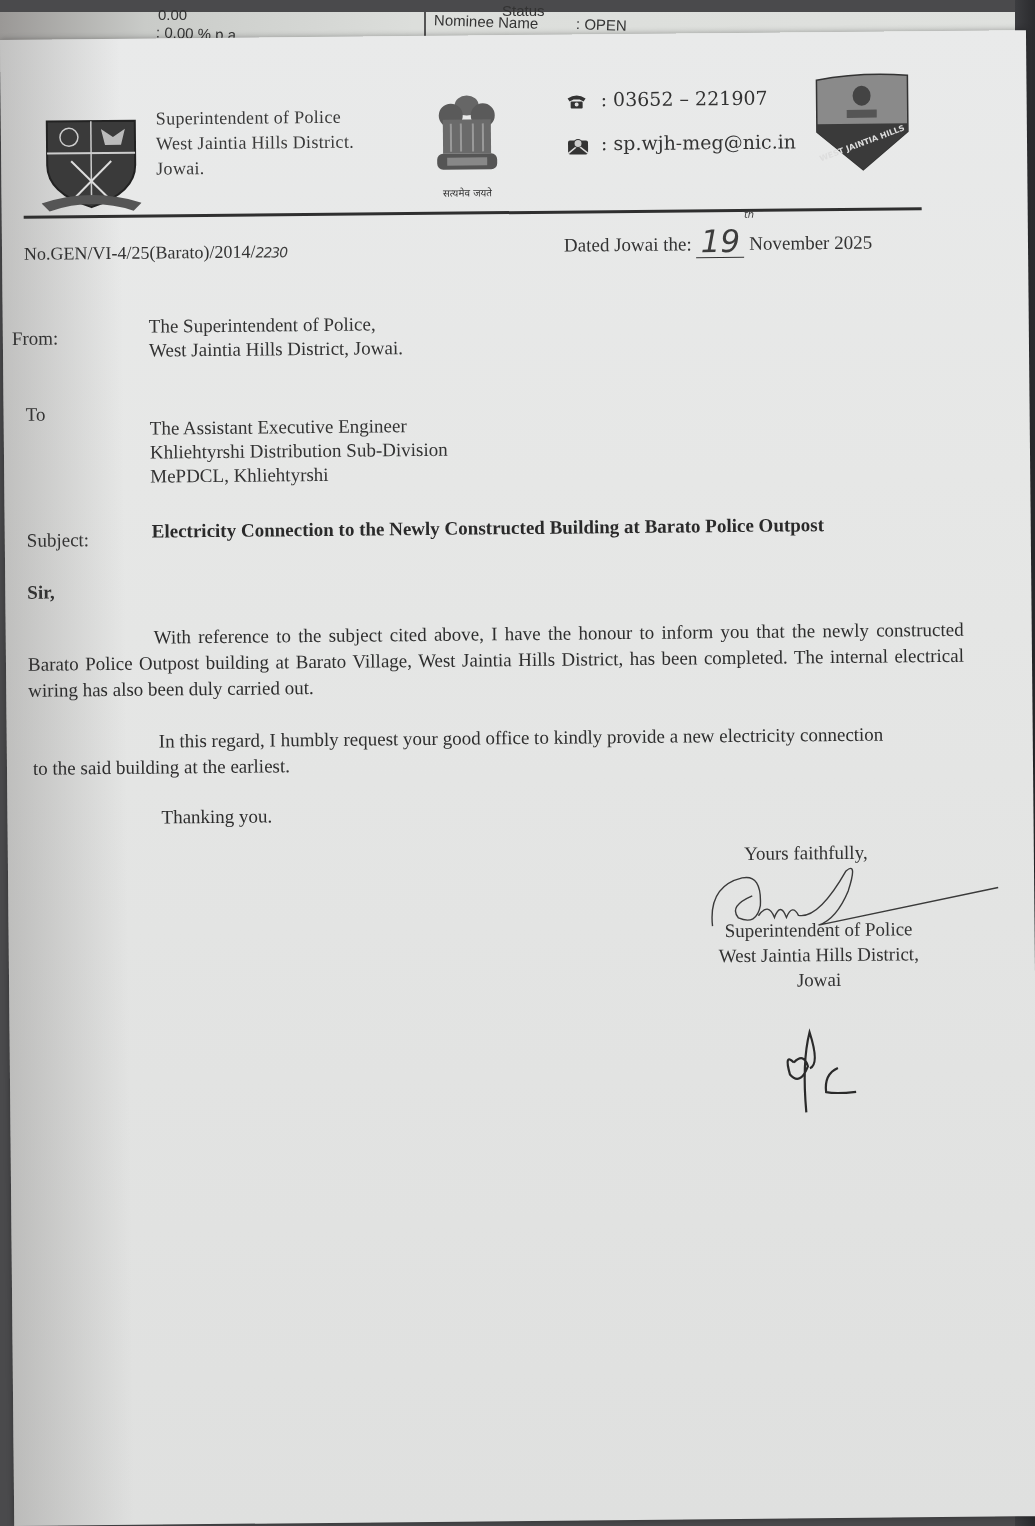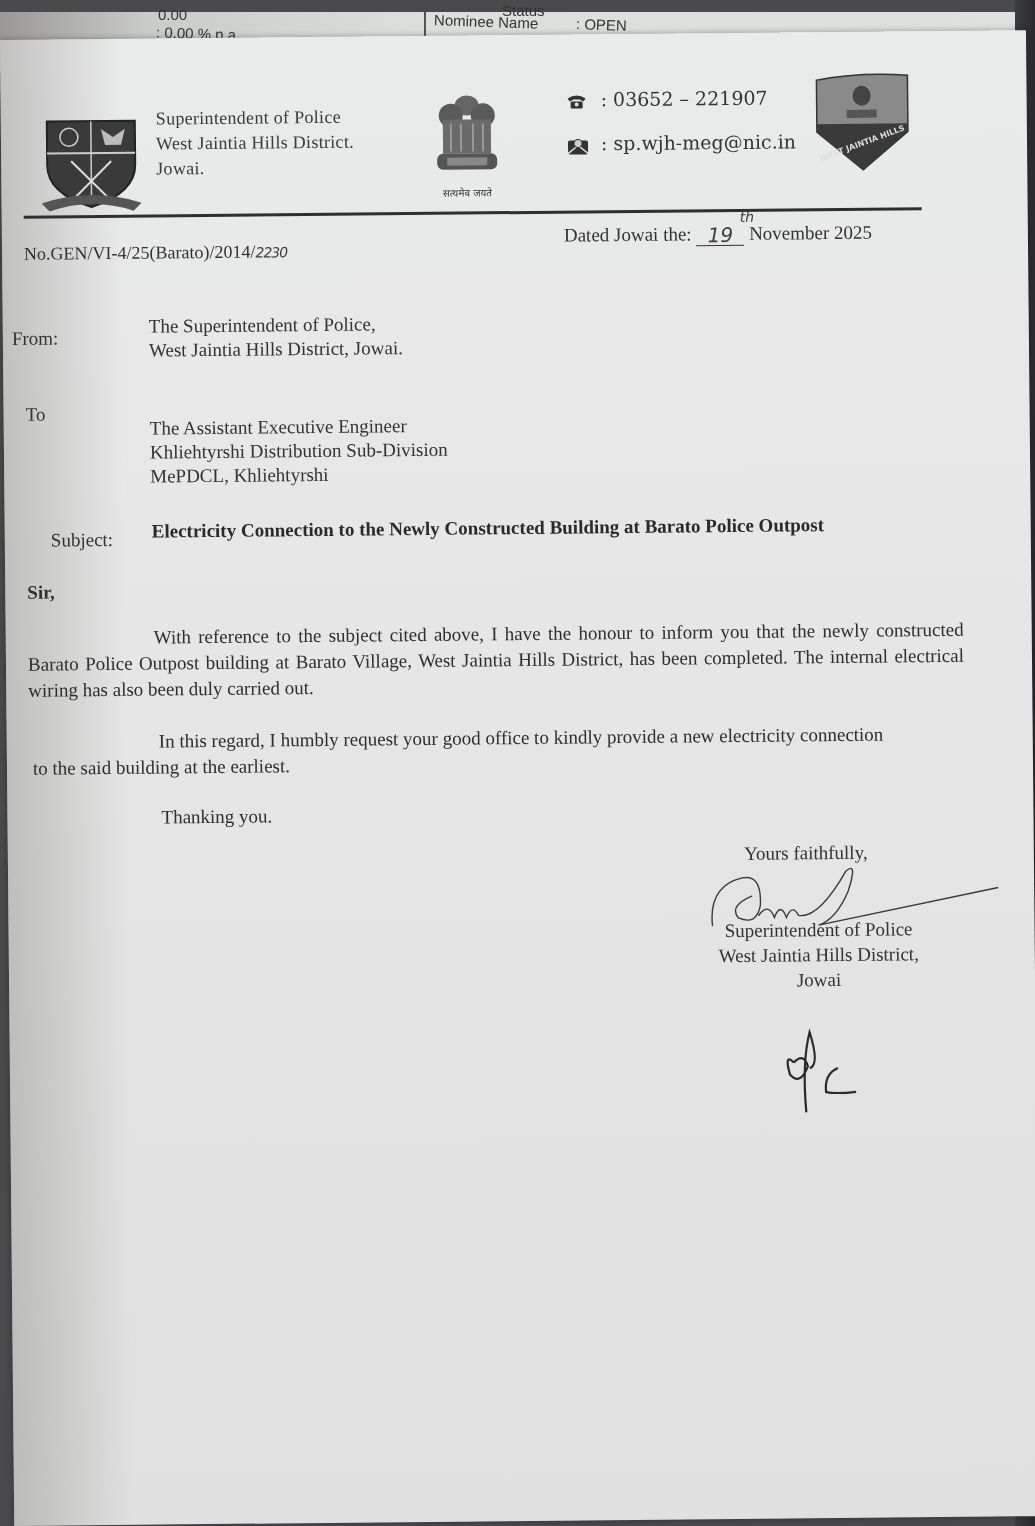--- a/index.html
+++ b/index.html
@@ -40,22 +40,22 @@
     .crest-right { left: 814px; top: 40px; width: 95px; height: 100px; }
     .hdr-text { left: 155px; top: 68px; font-size: 18px; line-height: 25px; color: #3a3a3a; letter-spacing: 0.3px; }
     .contact { font-size: 19px; color: #333; font-family: "DejaVu Serif", serif; }
     .contact .ic { display: inline-block; width: 20px; height: 16px; vertical-align: middle; margin-right: 14px; }
     .rule { left: 22px; top: 176px; width: 898px; height: 3px; background: #2f2f2f; }
     .ref { left: 22px; top: 204px; font-size: 18px; color: #333; }
     .handwritten { font-family: "DejaVu Sans", sans-serif; font-style: italic; color: #3d3d3d; }
     .ref .hw { font-size: 14px; letter-spacing: -1px; }
     .date { left: 562px; top: 188px; font-size: 19px; color: #333; }
     .date .blank { display: inline-block; width: 48px; border-bottom: 1.5px solid #333; text-align: center; position: relative; }
-    .date .blank .hw { font-size: 20px; position: relative; top: 2px; }
-    .date .blank .sup { position: absolute; top: -12px; right: -10px; font-size: 14px; }
+    .date .blank .hw { font-size: 31px; position: relative; top: 2px; }
+    .date .blank .sup { position: absolute; top: -12px; right: -10px; font-size: 10px; }
     .label { font-size: 19px; color: #333; }
     .addr { font-size: 19px; line-height: 24px; color: #333; }
     .subject-text { font-size: 19px; font-weight: bold; color: #2a2a2a; }
     .para { font-size: 19px; line-height: 26px; color: #2e2e2e; text-align: justify; }
     .indent { display: inline-block; width: 126px; }
     .sig { text-align: center; font-size: 19px; line-height: 25px; color: #333; }
     svg { display: block; }
   </style>
 </head>
 <body>
@@ -158,21 +158,21 @@
     <div>West Jaintia Hills District, Jowai.</div>
   </div>
 
   <div class="abs label" style="left:22px; top:364px;text-align:right;">To</div>
   <div class="abs addr" style="left:146px; top:378px;">
     <div>The Assistant Executive Engineer</div>
     <div>Khliehtyrshi Distribution Sub-Division</div>
     <div>MePDCL, Khliehtyrshi</div>
   </div>
 
-  <div class="abs label" style="left:22px; top:490px;margin-left:24px;">Subject:</div>
+  <div class="abs label" style="left:22px; top:490px;">Subject:</div>
   <div class="abs subject-text" style="left:147px; top:482px;">Electricity Connection to the Newly Constructed Building at Barato Police Outpost</div>
 
   <div class="abs label" style="left:22px; top:542px; font-weight:bold;">Sir,</div>
 
   <div class="abs para" style="left:22px; top:586px; width:936px;">
     <span class="indent"></span><span>With reference to the subject cited above, I have the honour to inform you that the newly constructed Barato Police Outpost building at Barato Village, West Jaintia Hills District, has been completed. The internal electrical wiring has also been duly carried out.</span>
   </div>
 
   <div class="abs para" style="left:26px; top:690px; width:868px; text-align:left;">
     <span class="indent"></span><span>In this regard, I humbly request your good office to kindly provide a new electricity connection to the said building at the earliest.</span>

